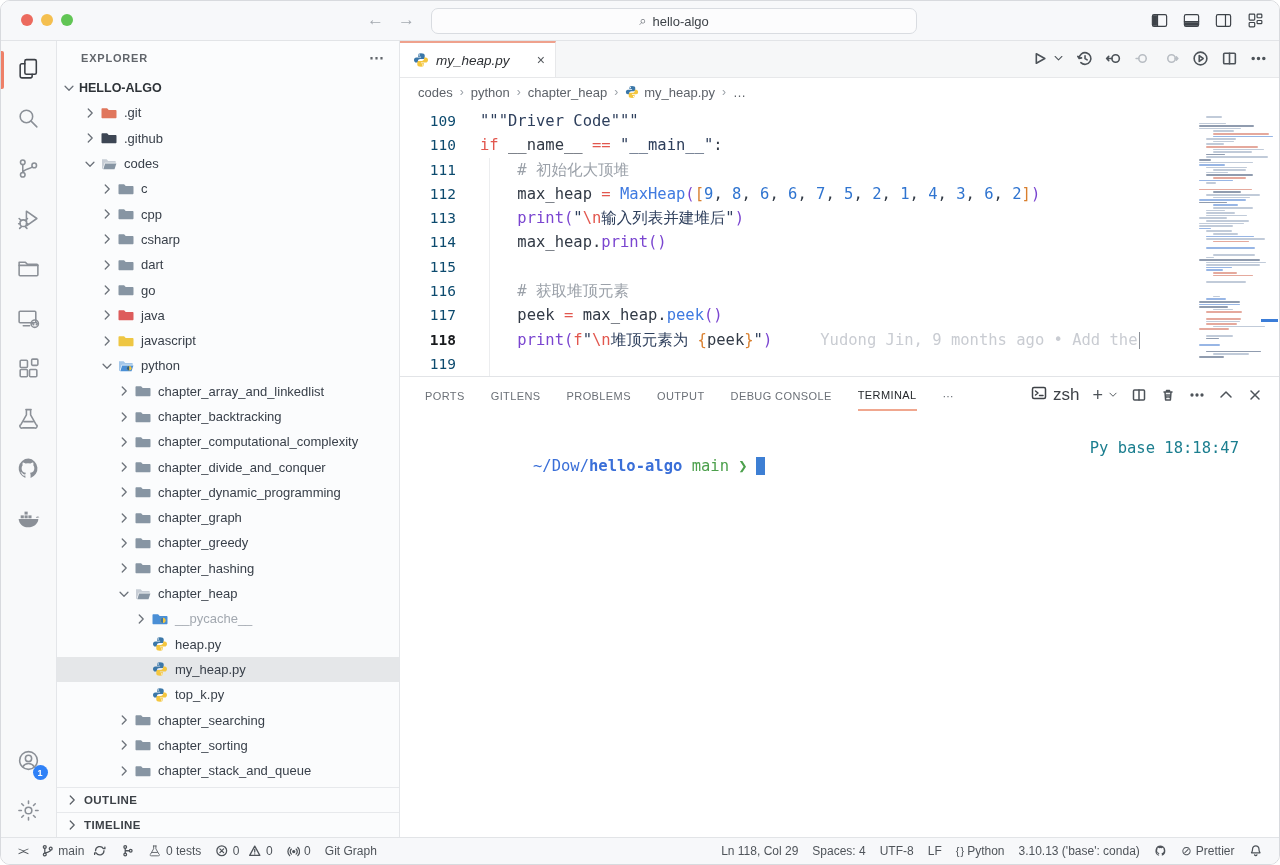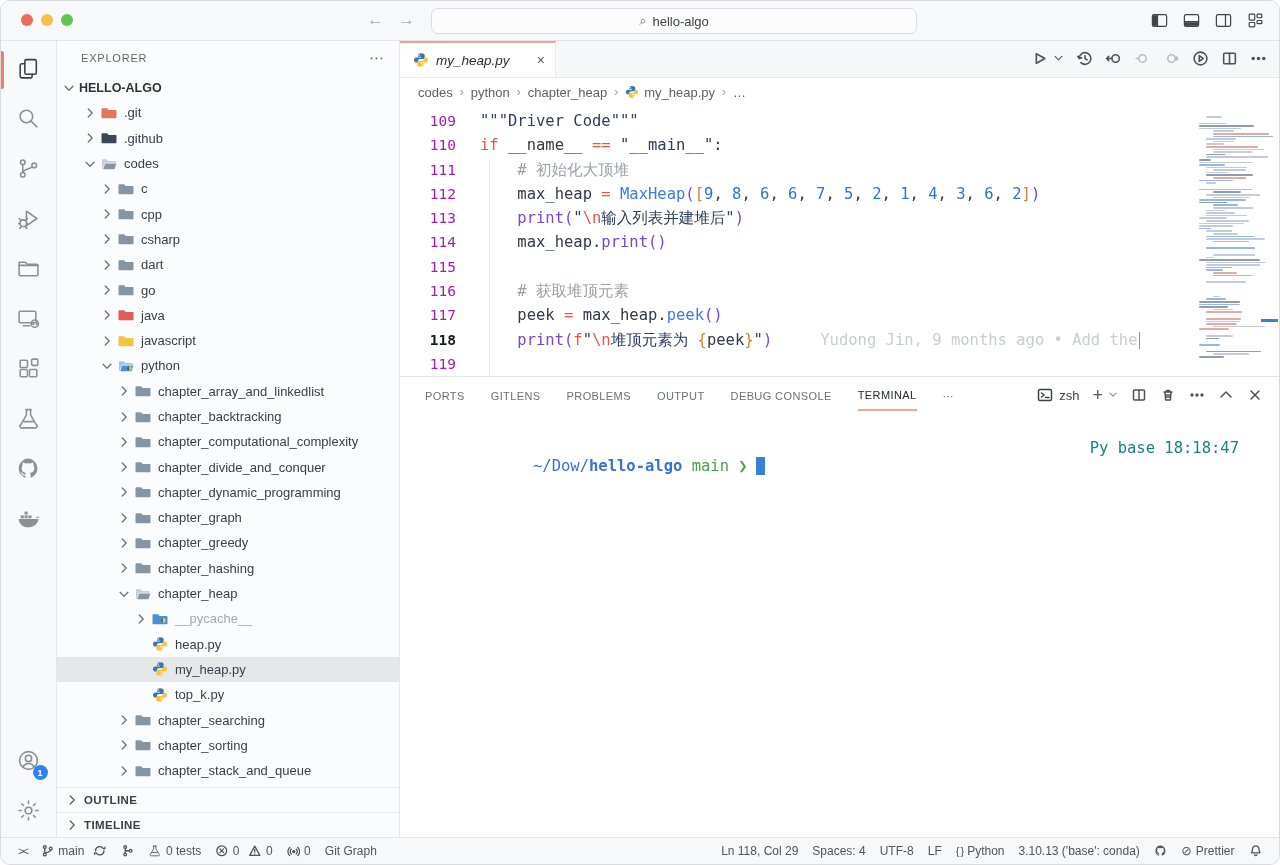--- a/index.html
+++ b/index.html
@@ -26,21 +26,21 @@
   .act-item { width:56px; height:50px; display:flex; align-items:center; justify-content:center; position:relative; color:#8b9097; }
   .act-item.active { color:#3b3f45; }
   .act-item.active::before { content:""; position:absolute; left:0; top:6px; bottom:6px; width:3px; background:#ee8068; border-radius:0 2px 2px 0; }
   .act-item svg { width:25px; height:25px; }
   .act-spacer { flex:1 1 auto; }
   .badge { position:absolute; right:9px; bottom:7px; background:#2f81f7; color:#fff; font-size:9px; min-width:15px; height:15px; border-radius:8px; display:flex; align-items:center; justify-content:center; font-weight:700; }
 
   
   #sidebar { width:343px; background:#fbfcfd; border-right:1px solid #e4e6e9; display:flex; flex-direction:column; flex:0 0 auto; min-height:0; }
   #sidebar-header { height:34px; display:flex; align-items:center; padding:0 14px 0 24px; color:#616郑161; }
-  #sidebar-header { color:#61656b; }
+  #sidebar-header { color:#61656b;font-weight:bold; }
   #explorer-title { font-size:11px; letter-spacing:.8px; color:#61656b; }
   #sidebar-header .more { margin-left:auto; color:#61656b; font-size:15px; letter-spacing:1px; }
   #file-tree { flex:1 1 auto; overflow:hidden; }
   .trow { height:25.3px; display:flex; align-items:center; font-size:13px; color:#39404a; white-space:nowrap; cursor:pointer; }
   .trow.selected { background:#e5e7e9; }
   .trow .chev { width:16px; height:16px; flex:0 0 16px; color:#6d737b; display:flex; align-items:center; justify-content:center; margin-right:2px; }
   .trow .chev svg { width:14px; height:14px; }
   .trow .ticon { width:17px; height:16px; flex:0 0 17px; margin-right:7px; display:flex; align-items:center; justify-content:center; }
   .trow .ticon svg { width:16px; height:16px; }
   .trow.root { font-weight:700; font-size:12.5px; color:#2e3338; }
@@ -63,41 +63,41 @@
   #editor-actions .chevd svg { width:11px; height:11px; margin-left:-7px; }
 
   #breadcrumbs { height:28px; display:flex; align-items:center; padding-left:18px; gap:7px; font-size:13px; color:#5d6269; background:#fff; flex:0 0 auto; }
   #breadcrumbs .sep { color:#9ba1a8; font-size:12px; }
   #breadcrumbs .pyicon svg { width:14px; height:14px; display:block; }
 
   
   #code-wrap { position:relative; height:270px; overflow:hidden; background:#fff; flex:0 0 auto; }
   #code-lines { position:absolute; left:0; top:3px; right:90px; font-family:"DejaVu Sans Mono", monospace; font-size:15.5px; }
   .cline { height:24.3px; line-height:24.3px; position:relative; padding-left:80px; white-space:pre; overflow:hidden; }
-  .cline .ln { position:absolute; left:0; width:56px; text-align:right; color:#a21caf; font-size:14.5px; }
+  .cline .ln { position:absolute; left:0; width:56px; text-align:right; color:#0c4a6e; font-size:14.5px; }
   .cline .ln.active { color:#17191c; font-weight:700; }
   .cline .guide { position:absolute; left:89px; top:0; bottom:0; border-left:1px solid #ecedef; }
   .tk-kw{color:#e2574e} .tk-op{color:#e2574e} .tk-pl{color:#323a46} .tk-str{color:#2e3f5c}
   .tk-com{color:#9ba1a9} .tk-fn{color:#3f7ae0} .tk-bi{color:#7a45d0} .tk-num{color:#2f74d0}
   .tk-esc{color:#e2574e} .tk-brp{color:#7a45d0} .tk-brs{color:#d97f2e}
   .blame { color:#c9ccd2; padding-left:48px; }
   .cursor-bar { display:inline-block; width:1.5px; height:17px; background:#8a8f96; vertical-align:middle; margin-left:1px; }
 
   #minimap { position:absolute; right:0; top:0; width:90px; height:100%; background:#fff; padding:6px 4px 0 10px; }
   .mm-line { height:1.6px; margin-bottom:1px; border-radius:1px; }
   #overview-mark { position:absolute; right:1px; top:213px; width:17px; height:3px; background:#3b7dd8; }
 
   
   #panel { flex:1 1 auto; border-top:1px solid #e2e4e7; display:flex; flex-direction:column; min-height:0; background:#fff; }
   #panel-tabs { height:36px; display:flex; align-items:center; padding-left:25px; gap:26px; position:relative; flex:0 0 auto; }
   .ptab { font-size:11px; letter-spacing:.4px; color:#6b7077; padding:10px 0 8px; }
   .ptab.active { color:#25282c; border-bottom:2px solid #f0a78f; }
   #panel-actions { position:absolute; right:16px; top:0; height:36px; display:flex; align-items:center; gap:13px; color:#4d5359; }
   #panel-actions svg { width:16px; height:16px; display:block; }
-  #panel-actions .zsh { display:flex; align-items:center; gap:6px; font-size:13px; color:#3e4247; }
+  #panel-actions .zsh { display:flex; align-items:flex-start; gap:6px; font-size:17px; color:#3e4247; }
   #panel-actions .glyph { font-size:14px; color:#4d5359; }
   #panel-actions .chevsm svg { width:10px; height:10px; margin-left:-8px; }
   #terminal { flex:1 1 auto; position:relative; font-family:"DejaVu Sans Mono", monospace; font-size:15.5px; padding:26px 0 0 21px; }
   #term-line { white-space:pre; }
   .t-path { color:#3a6fd8; }
   .t-repo { color:#3a6fd8; font-weight:700; }
   .t-branch { color:#4ca04c; }
   .t-arrow { color:#4ca04c; }
   .t-cursor { display:inline-block; width:9px; height:18px; background:#3d7fd4; vertical-align:text-bottom; margin-left:8px; }
   #term-right { position:absolute; right:40px; top:26px; color:#1b7e8f; }

